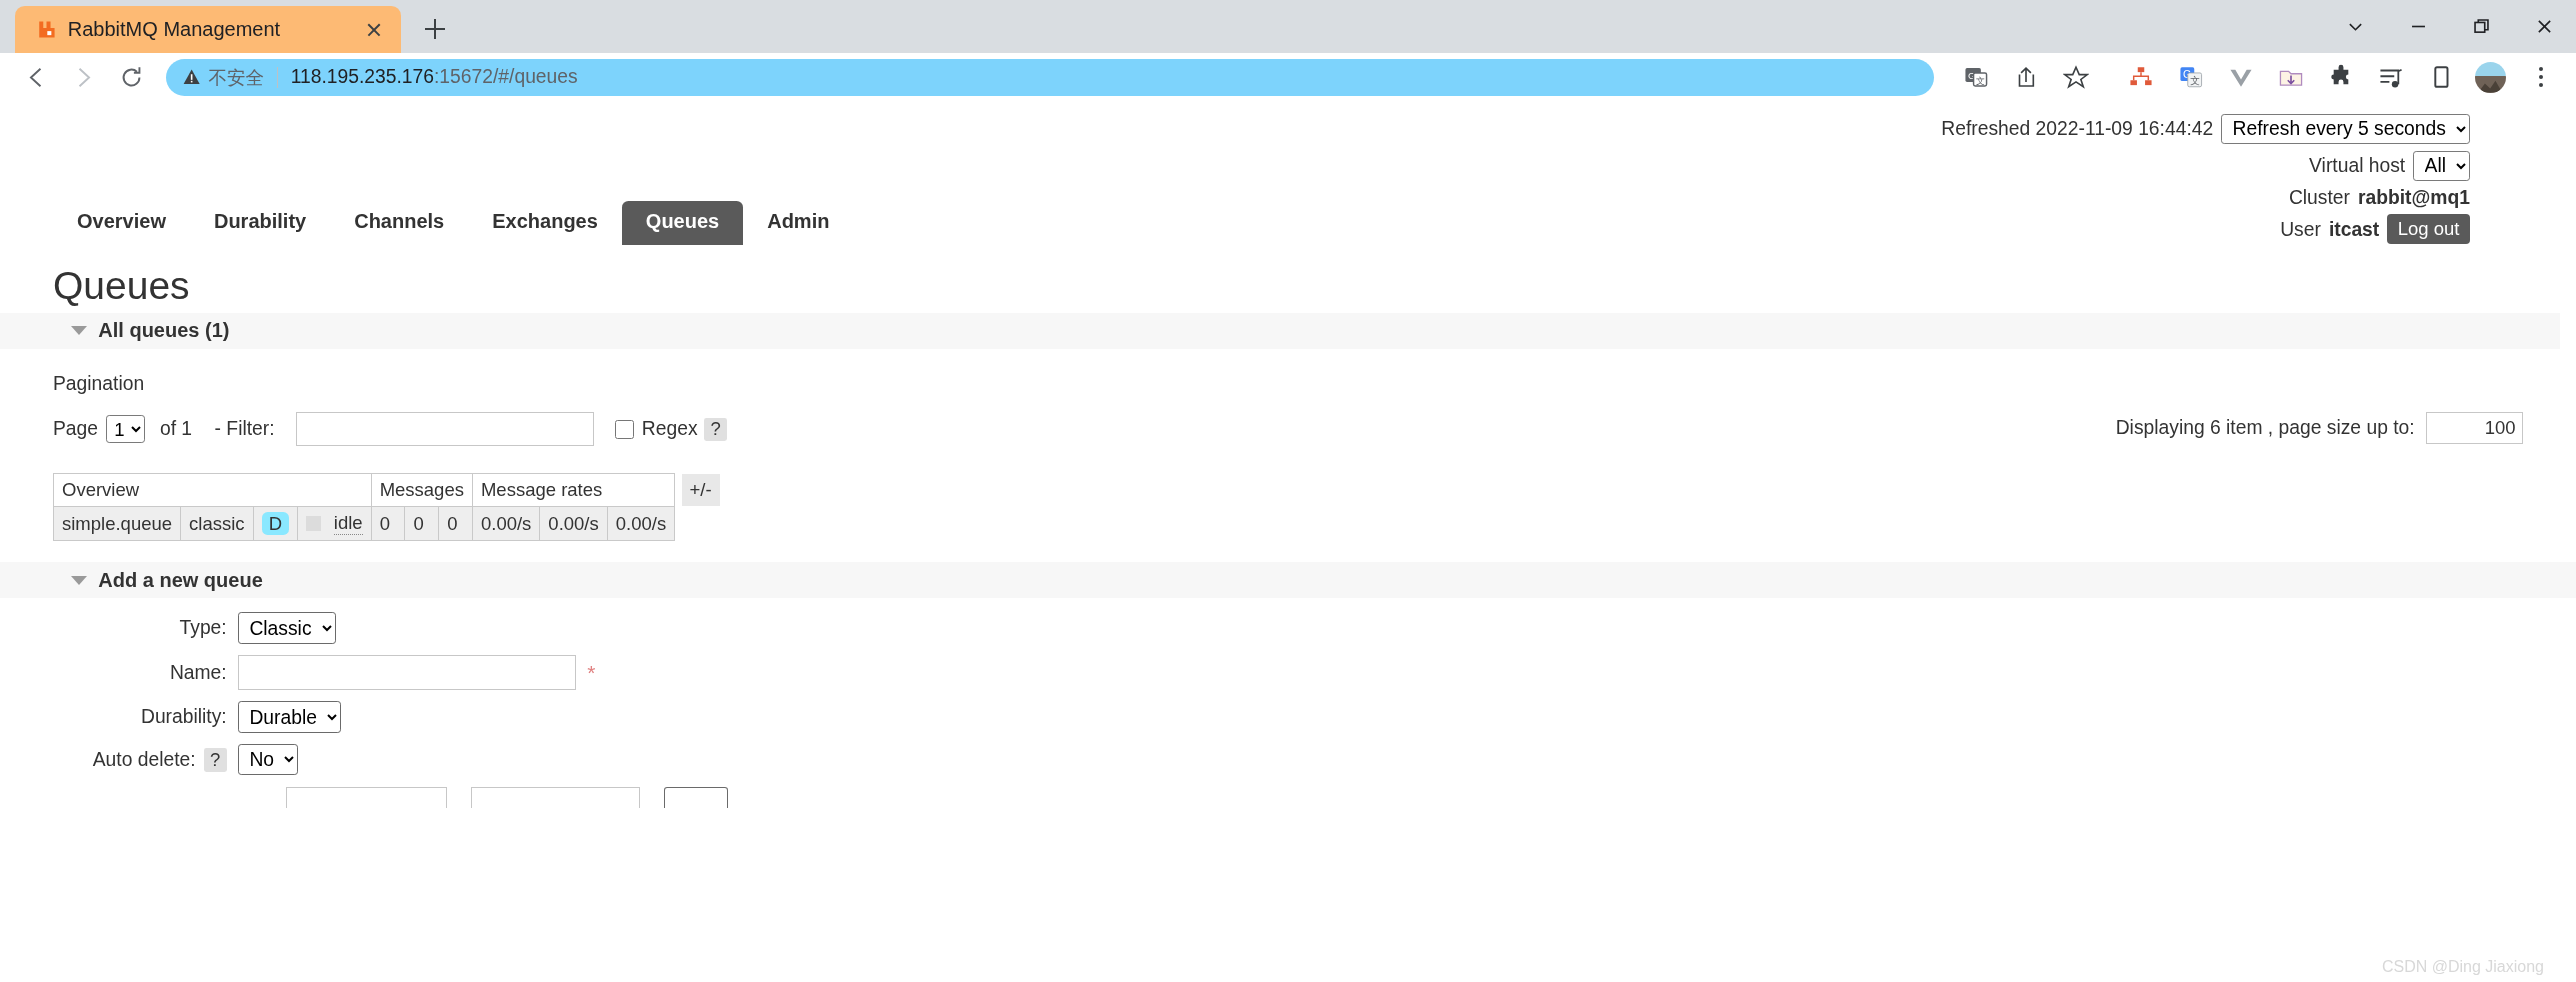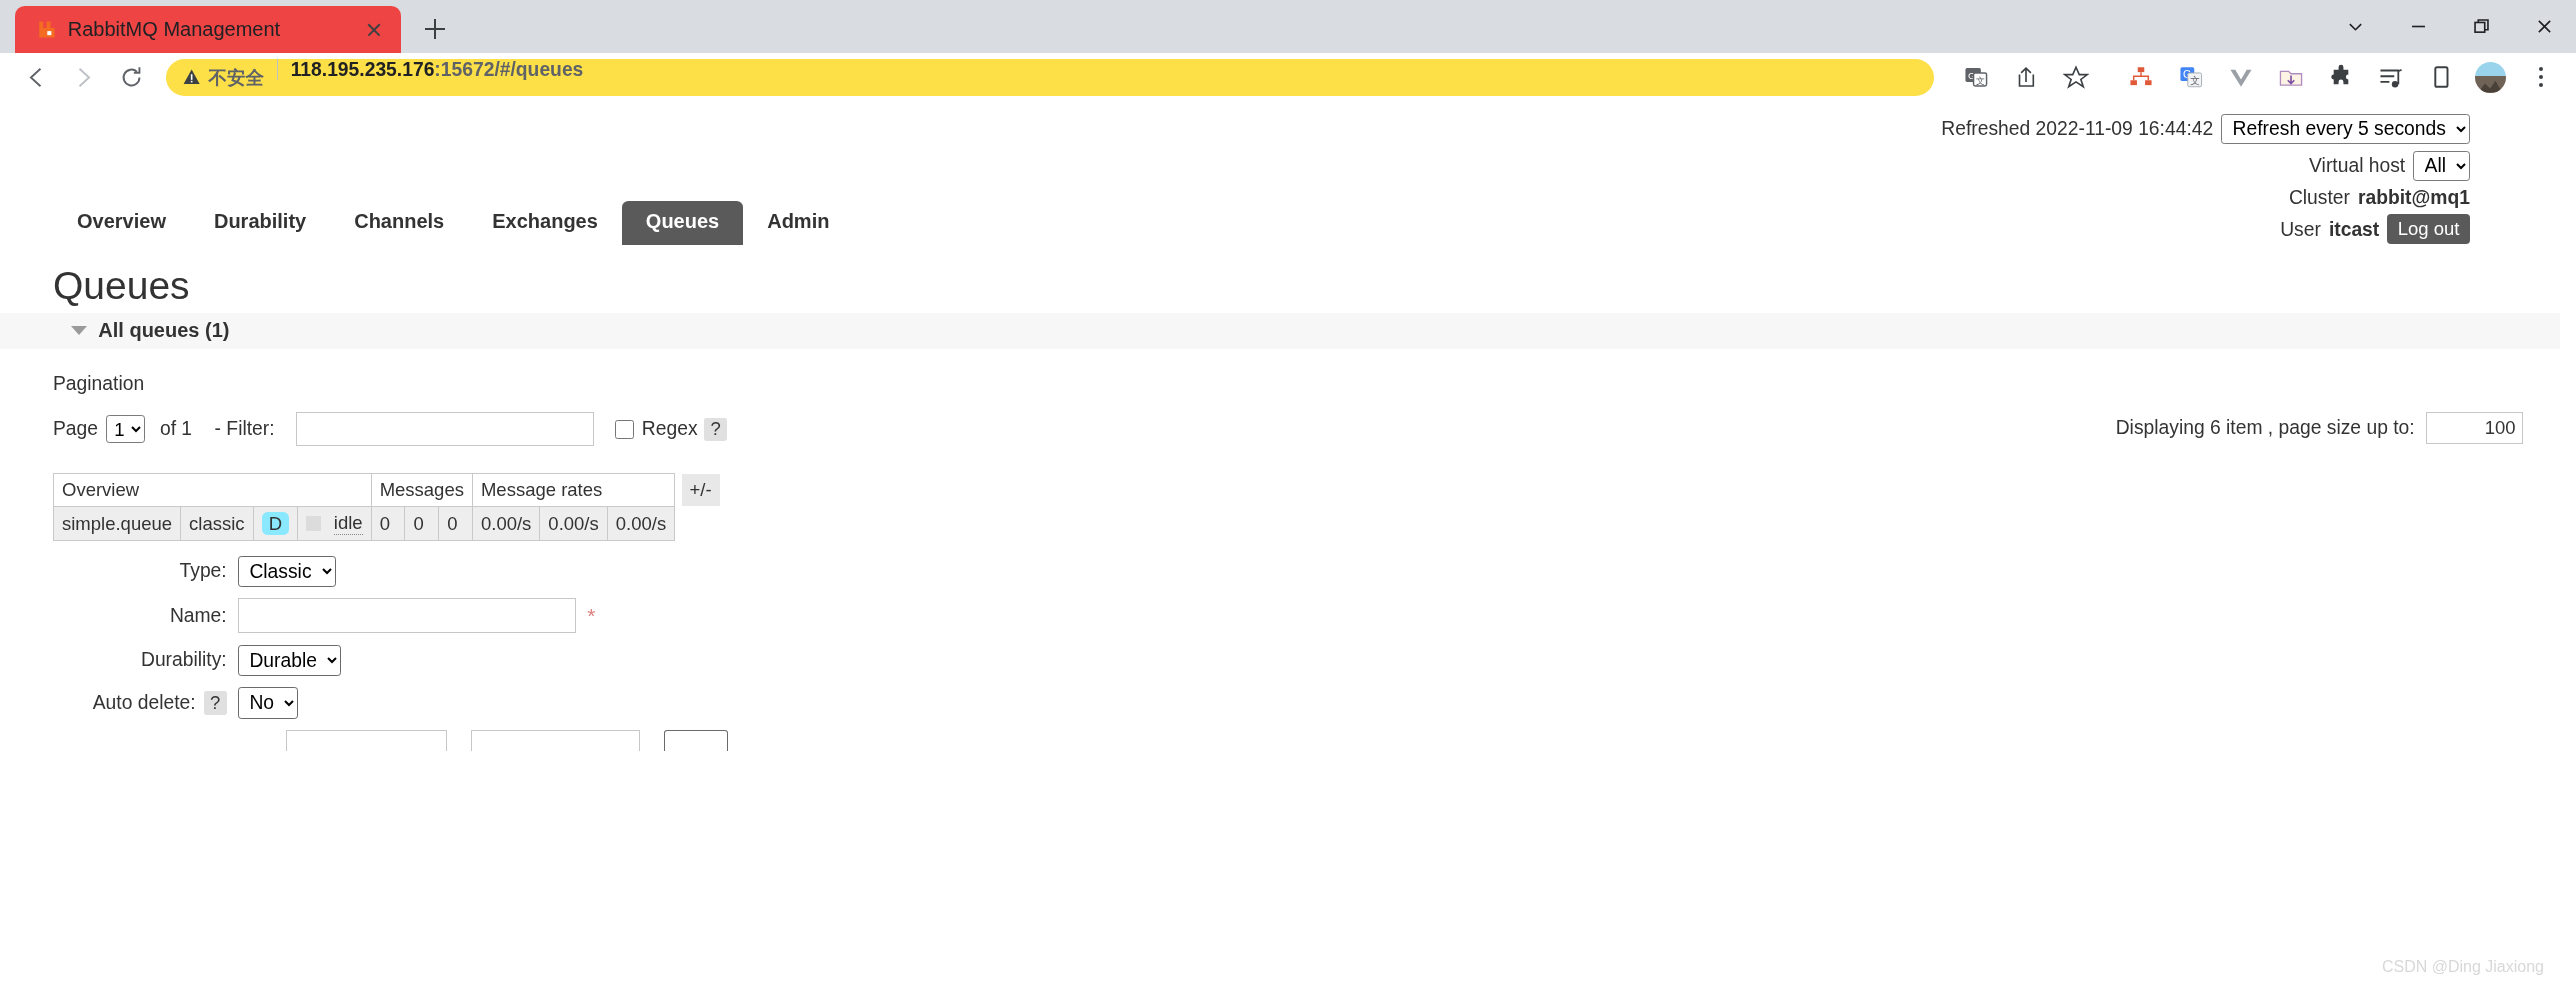--- a/index.html
+++ b/index.html
@@ -12,21 +12,21 @@
     position:relative;
   }
 
   
   #browser-chrome { width:100%; }
   .tabstrip {
     height:53px; background:#d9dde1; position:relative;
     display:flex; align-items:flex-end; padding-left:14.5px;
   }
   .tab {
-    width:386px; height:47px; background:#ef4444;
+    width:386px; height:47px; background:#fdba74;
     border-radius:9.7px 9.7px 0 0;
     display:flex; align-items:center; gap:11.3px;
     padding:0 14.5px 0 21px; position:relative;
   }
   .tab-favicon { width:21px; height:21px; position:relative; flex:none; }
   .tab-title {
     font-size:20px; color:#202124; white-space:nowrap;
     overflow:hidden; text-overflow:ellipsis; flex:1;
     font-family:"Liberation Sans", sans-serif;
   }
@@ -53,24 +53,23 @@
   }
   .winbtn { width:63px; height:53px; display:flex; align-items:center; justify-content:center; cursor:pointer; }
   .winbtn svg { display:block; }
 
   .toolbar {
     height:48px; background:#ffffff;
     display:flex; align-items:center; padding:0 14.5px; gap:0;
   }
   .navbtn { width:43px; height:43px; display:flex; align-items:center; justify-content:center; cursor:pointer; flex:none; margin-right:4.8px; }
   .omnibox {
-    flex:1; height:37px; background:#fde047; border-radius:19.3px;
-    display:flex; padding:0 16px; margin:0 13px 0 8px;
+    flex:1; height:37px; background:#7dd3fc; border-radius:19.3px;
+    display:flex; align-items:center; padding:0 16px; margin:0 13px 0 8px;
     min-width:0;
-    font-weight:bold;
   }
   .notsecure { display:flex; align-items:center; gap:7.2px; flex:none; }
   .notsecure-text { font-size:18.5px; color:#5f6368; font-family:"Liberation Sans", sans-serif; }
   .om-sep { width:0.8px; height:21px; background:#bdc1c6; margin:0 13px; flex:none; }
   .url { font-size:19.3px; color:#202124; white-space:nowrap; font-family:"Liberation Sans", sans-serif; }
   .url .dim { color:#5f6368; }
   .tb-icons { display:flex; align-items:center; flex:none; }
   .tb-icon { width:42px; height:42px; display:flex; align-items:center; justify-content:center; margin-left:8px; cursor:pointer; position:relative; }
   .tb-gap { width:14.5px; }
   .avatar {
@@ -490,20 +489,24 @@
             <td class="num">0.00/s</td>
             <td class="num">0.00/s</td>
             <td class="num">0.00/s</td>
           </tr>
         </tbody>
       </table>
       <span class="plusminus">+/-</span>
     </div>
   </div>
 
+  <div class="section-bar" style="margin-top:21px; padding-left:71px;">
+    <span class="caret"></span>
+    <span>Add a new queue</span>
+  </div>
 
   <div class="page-inner">
     <div class="form-area">
 
       <div class="form-row">
         <span class="form-label">Type:</span>
         <span class="form-field">
           <select class="fsel">
             <option>Classic</option>
           </select>

